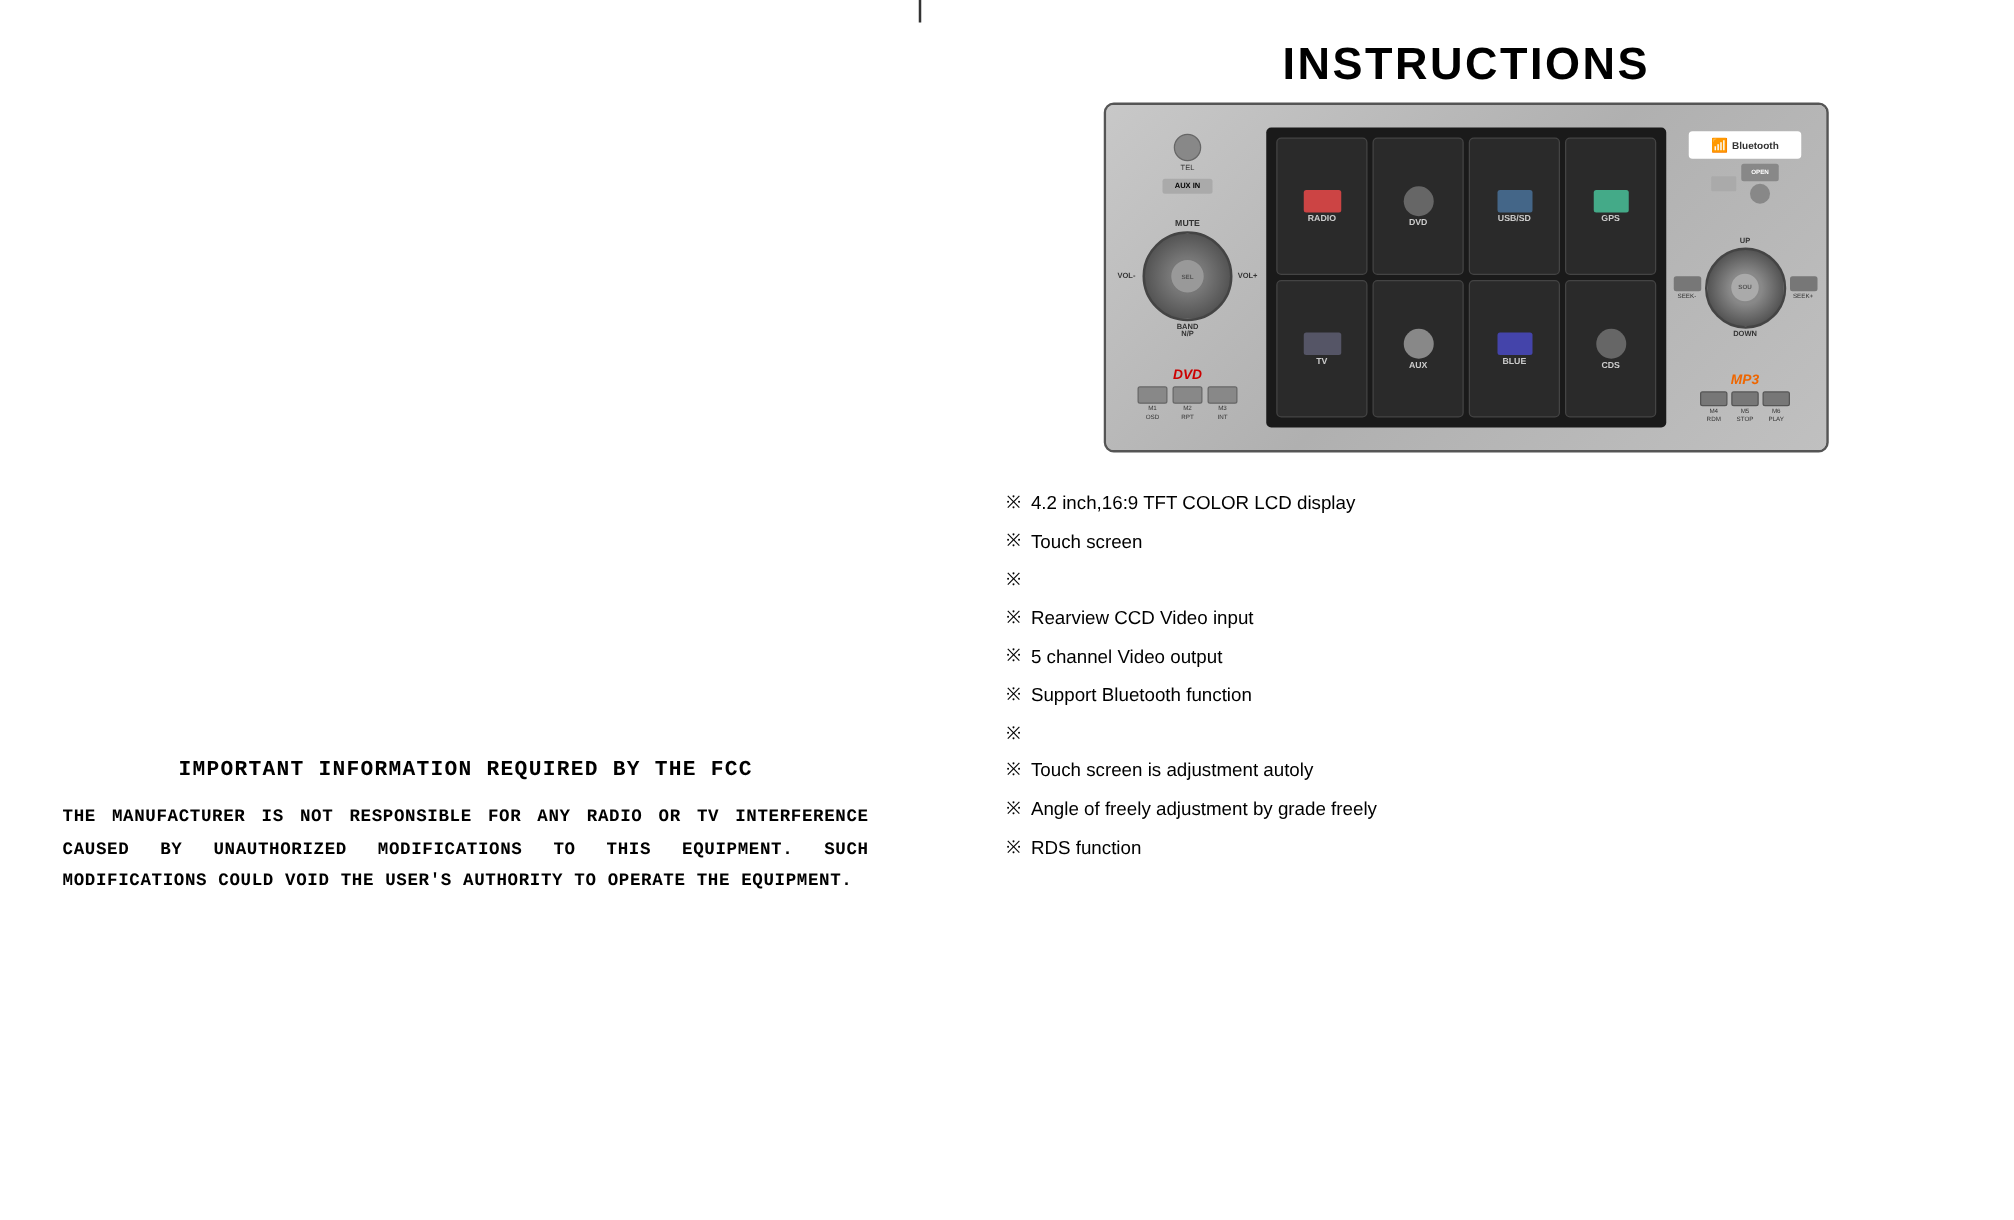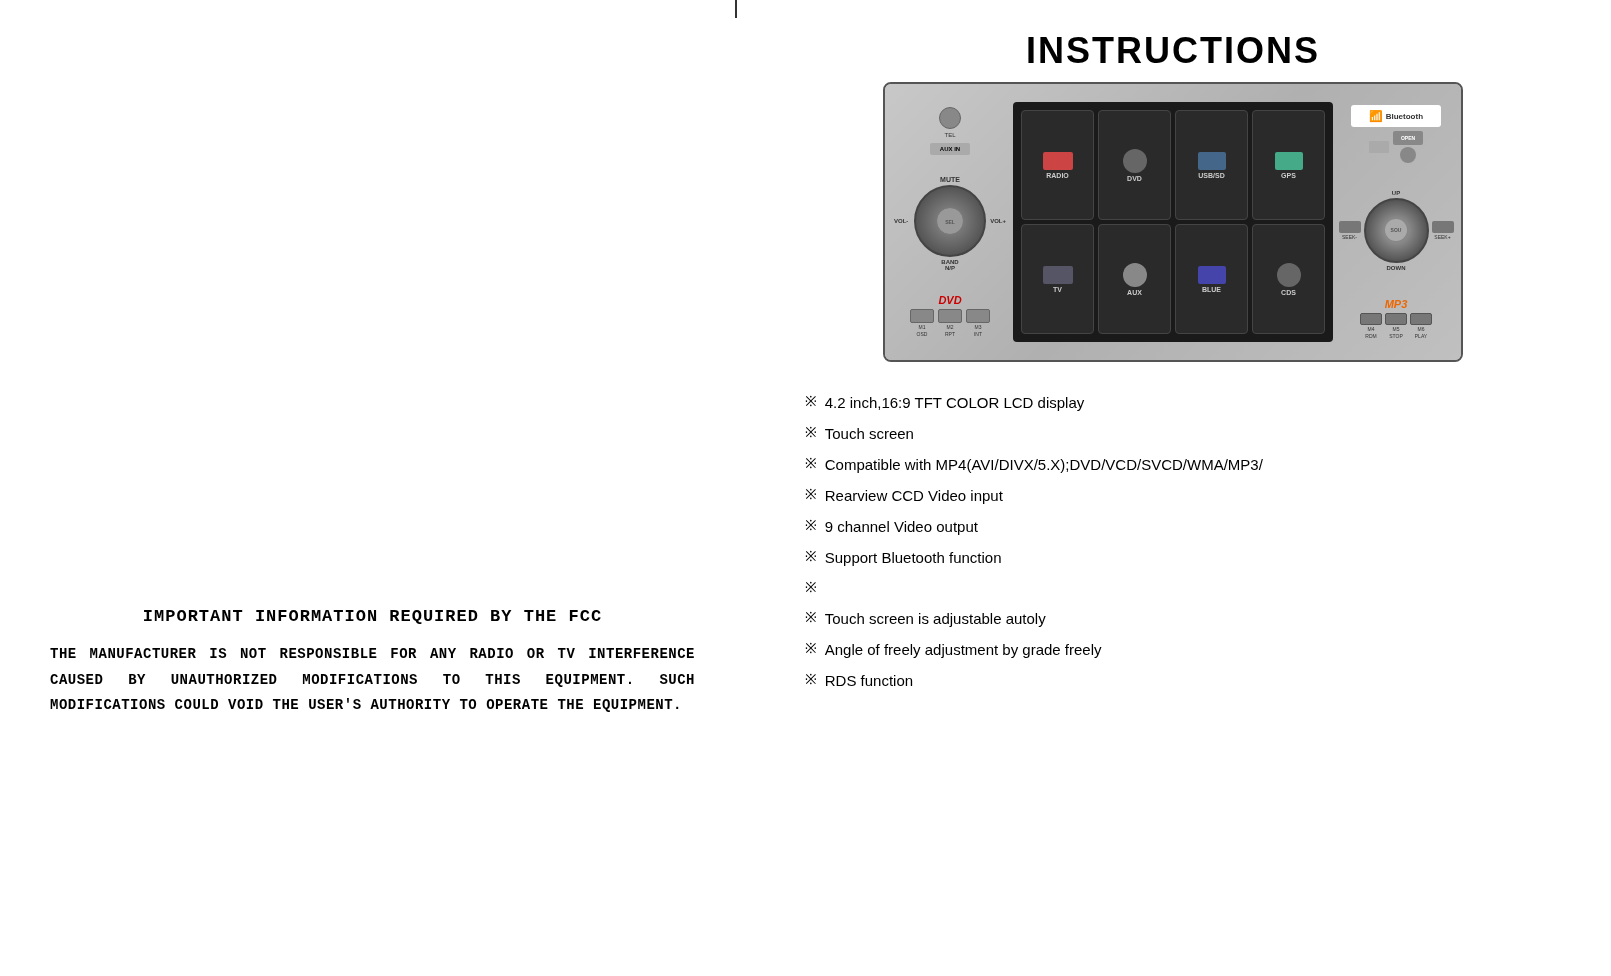--- a/index.html
+++ b/index.html
@@ -449,40 +449,39 @@
       <div class="feature-item">
         <span class="feature-bullet">※</span>
         <span class="feature-text">4.2 inch,16:9 TFT COLOR LCD display</span>
       </div>
       <div class="feature-item">
         <span class="feature-bullet">※</span>
         <span class="feature-text">Touch screen</span>
       </div>
       <div class="feature-item">
         <span class="feature-bullet">※</span>
-        <span class="feature-text">Compatible with MP4(AVI/DIVX/5.X);DVD/VCD/SVCD/WMA/MP3/</span>
       </div>
       <div class="feature-item">
         <span class="feature-bullet">※</span>
         <span class="feature-text">Rearview CCD Video input</span>
       </div>
       <div class="feature-item">
         <span class="feature-bullet">※</span>
-        <span class="feature-text">9 channel Video output</span>
+        <span class="feature-text">5 channel Video output</span>
       </div>
       <div class="feature-item">
         <span class="feature-bullet">※</span>
         <span class="feature-text">Support Bluetooth function</span>
       </div>
       <div class="feature-item">
         <span class="feature-bullet">※</span>
       </div>
       <div class="feature-item">
         <span class="feature-bullet">※</span>
-        <span class="feature-text">Touch screen is  adjustable autoly</span>
+        <span class="feature-text">Touch screen is  adjustment autoly</span>
       </div>
       <div class="feature-item">
         <span class="feature-bullet">※</span>
         <span class="feature-text">Angle of freely adjustment by grade freely</span>
       </div>
       <div class="feature-item">
         <span class="feature-bullet">※</span>
         <span class="feature-text">RDS function</span>
       </div>
     </div>

